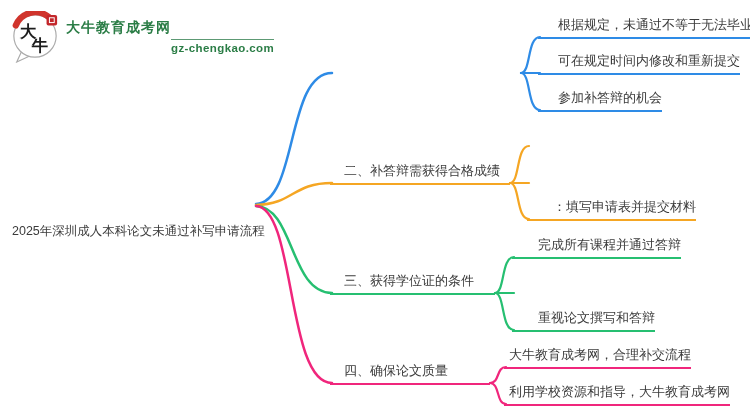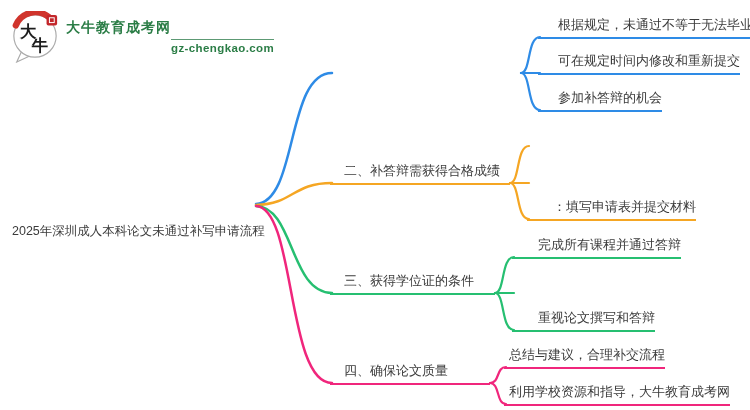--- a/index.html
+++ b/index.html
@@ -110,16 +110,16 @@
   <div id="s1-2" class="sub c-blue">可在规定时间内修改和重新提交</div>
 
   <div id="b2" class="branch-label c-orange">二、补答辩需获得合格成绩</div>
   <div id="s2-3" class="sub c-orange">：填写申请表并提交材料</div>
 
   <div id="b3" class="branch-label c-green">三、获得学位证的条件</div>
   <div id="s3-1" class="sub c-green">完成所有课程并通过答辩</div>
   <div id="s3-3" class="sub c-green">重视论文撰写和答辩</div>
 
   <div id="b4" class="branch-label c-pink">四、确保论文质量</div>
-  <div id="s4-1" class="sub c-pink">总结与建议，合理补交流程</div>
+  <div id="s4-1" class="sub c-pink">大牛教育成考网，合理补交流程</div>
   <div id="s4-2" class="sub c-pink">利用学校资源和指导，大牛教育成考网</div>
 
 </div>
 
 </body></html>

